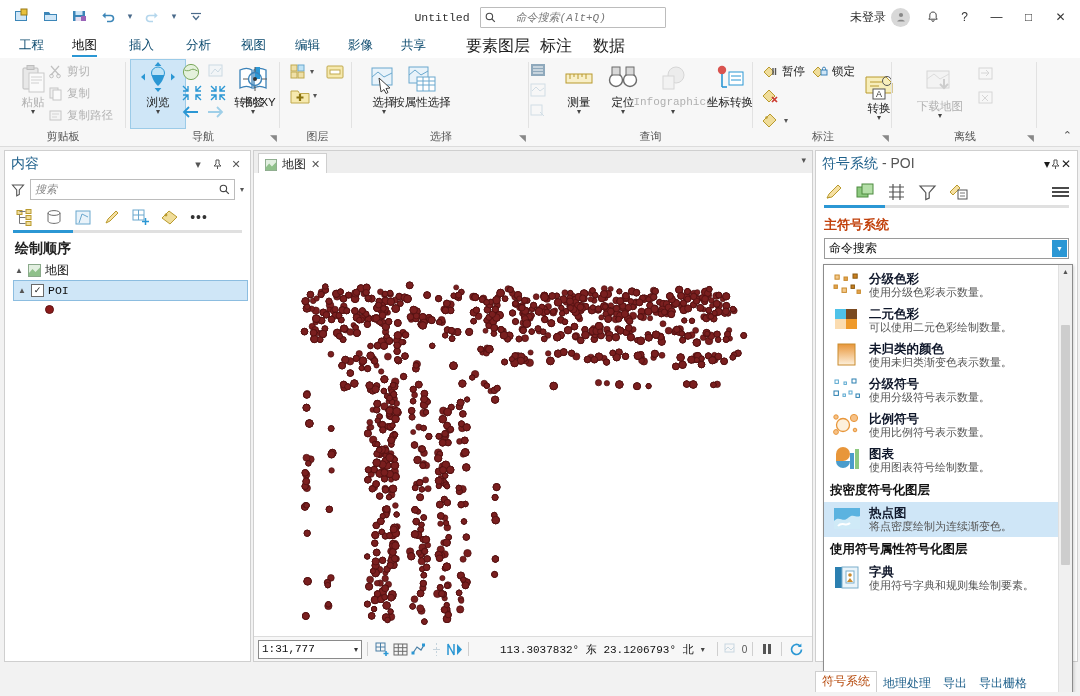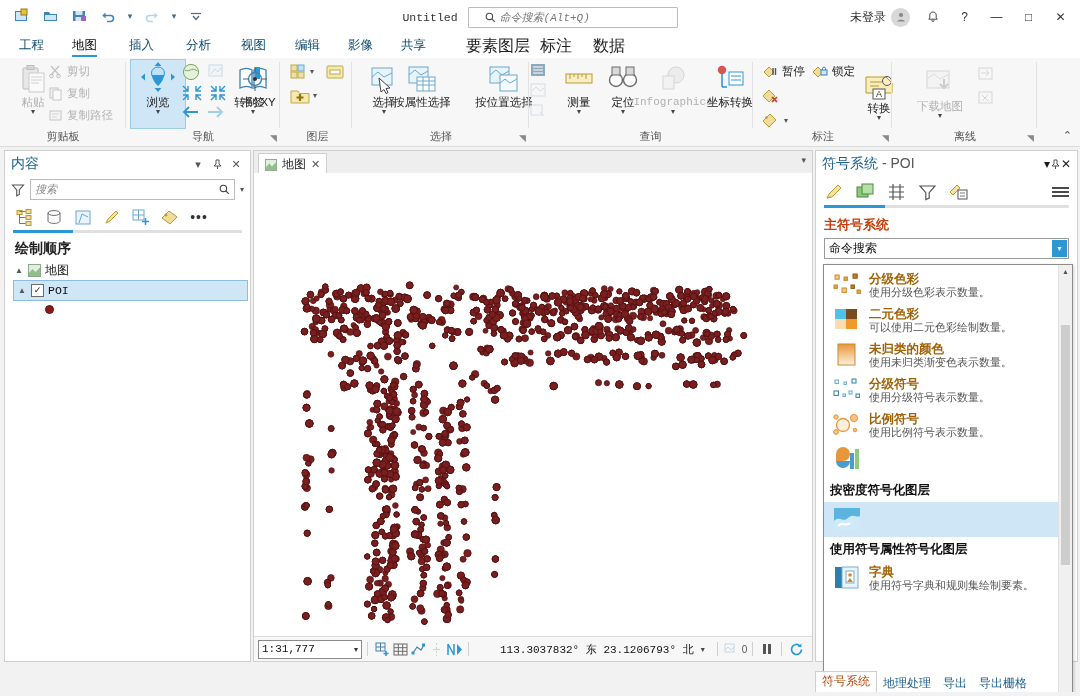--- a/index.html
+++ b/index.html
@@ -15,21 +15,21 @@
   .titlebar{position:absolute;left:0;top:0;width:1080px;height:34px;background:#ffffff;
             border-bottom:1px solid #f0f0f0;}
   .qat{position:absolute;left:8px;top:4px;display:flex;align-items:center;gap:3px;}
   .qat .qbtn{width:26px;height:24px;display:flex;align-items:center;justify-content:center;
              border-radius:2px;}
   .qcaret{font-size:9px;color:#4a6a8a;width:12px;text-align:center;}
   .apptitle{position:absolute;left:0;top:0;width:1080px;height:34px;
             display:flex;align-items:center;justify-content:center;gap:10px;pointer-events:none;}
   .apptitle .t{font-family:"Liberation Mono","DejaVu Sans Mono",monospace;font-size:11.5px;color:#333;}
   .searchbox{pointer-events:auto;width:176px;height:19px;border:1px solid #bcbcbc;background:#fff;
-             display:flex;align-items:center;gap:4px;padding:0 16px;border-radius:1px;}
+             display:flex;align-items:center;gap:20px;padding:0 4px;border-radius:1px;}
   .searchbox .sp{color:#777;font-size:11px;font-style:italic;
                  font-family:"Liberation Mono","DejaVu Sans Mono",monospace;}
   .winright{position:absolute;right:4px;top:0;height:34px;display:flex;align-items:center;gap:1px;}
   .winright .lbl{font-size:12px;color:#333;margin-right:4px;}
   .avatar{width:19px;height:19px;border-radius:50%;background:#d8d8d8;display:flex;
           align-items:center;justify-content:center;margin-right:6px;}
   .wbtn{width:31px;height:30px;display:flex;align-items:center;justify-content:center;color:#333;}
 
   
   .ribbontabs{position:absolute;left:0;top:34px;width:1080px;height:24px;background:#ffffff;}
@@ -129,21 +129,21 @@
   .ddscroll{position:absolute;right:0;top:0;width:13px;height:100%;background:#f0f0f0;
             border-left:1px solid #e0e0e0;}
   .ddscroll .up,.ddscroll .dn{height:13px;display:flex;align-items:center;justify-content:center;
             font-size:7px;color:#555;}
   .ddscroll .thumb{position:absolute;left:2px;width:9px;background:#cdcdcd;border-radius:1px;}
   .ddlist{position:absolute;left:0;top:0;right:13px;bottom:0;padding-top:3px;}
   .ddhdr{font-size:12.5px;font-weight:bold;color:#111;padding:4px 6px 3px 6px;}
   .dditem{display:flex;gap:7px;padding:4px 6px 3px 8px;align-items:flex-start;}
   .dditem.sel{background:#cfe6f7;}
   .dditem .icn{width:30px;height:28px;flex:none;}
-  .dditem .txts .t1{font-size:12.5px;font-weight:bold;color:#a16207;line-height:14px;}
+  .dditem .txts .t1{font-size:12.5px;font-weight:bold;color:#0f172a;line-height:14px;}
   .dditem .txts .t2{font-size:11px;color:#555;line-height:13px;}
 
   
   .docktabs{position:absolute;left:815px;bottom:4px;height:22px;display:flex;align-items:flex-end;gap:0;}
   .dtab{height:18px;line-height:18px;font-size:12px;color:#1d5f8a;padding:0 6px;}
   .dtab.active{background:#fff;border:1px solid #cfcfcf;border-bottom:none;height:20px;line-height:19px;
                color:#b5480a;}
   .botline{position:absolute;left:0;bottom:0;width:1080px;height:4px;background:#f2f2f2;}
   svg{display:block;}
 </style>
@@ -410,31 +410,20 @@
       <div class="bigbtn" style="left:36px;width:66px;">
         <span class="ico">
           <svg width="34" height="30" viewBox="0 0 34 30">
               <rect x="4" y="3" width="19" height="16" fill="#e9f3fa" stroke="#6aa8ce"></rect>
               <path d="M4 11l6-5 6 5 7-4" stroke="#6aa8ce" fill="none"></path>
               <rect x="12" y="13" width="18" height="14" fill="#fff" stroke="#6aa8ce"></rect>
               <path d="M12 17h18M12 21h18M18 13v14M24 13v14" stroke="#6aa8ce"></path>
             </svg>
         </span>
         <span class="tx">按属性选择</span>
-      </div>
-      <div class="bigbtn" style="left:118px;width:66px;">
-        <span class="ico">
-          <svg width="34" height="30" viewBox="0 0 34 30">
-              <rect x="3" y="3" width="19" height="16" fill="#e9f3fa" stroke="#6aa8ce"></rect>
-              <path d="M3 11l6-5 6 5 7-4" stroke="#6aa8ce" fill="none"></path>
-              <rect x="13" y="11" width="17" height="16" fill="#f4fafe" stroke="#6aa8ce"></rect>
-              <path d="M13 19l5-4 5 4 7-4" stroke="#6aa8ce" fill="none"></path>
-            </svg>
-        </span>
-        <span class="tx">按位置选择</span>
       </div>
       <div style="position:absolute;left:176px;top:4px;opacity:1">
         <svg width="18" height="16" viewBox="0 0 18 16">
             <rect x="2" y="2" width="14" height="12" fill="#8fa9bc"></rect>
             <path d="M4 5h10M4 8h10M4 11h10" stroke="#fff"></path>
           </svg>
       </div>
       <div style="position:absolute;left:176px;top:24px;opacity:.4">
         <svg width="18" height="16" viewBox="0 0 18 16">
             <rect x="2" y="2" width="14" height="12" fill="none" stroke="#9ab8cc"></rect>
@@ -3479,31 +3468,39 @@
 
         <div class="dditem">
           <span class="icn">
             <svg width="30" height="26" viewBox="0 0 30 26">
                 <path d="M11 14a7 7 0 10-7-7v7z" fill="#e8963a"></path>
                 <path d="M4 14a7 7 0 007 7 7 7 0 007-7z" fill="#4a9ccc"></path>
                 <rect x="18" y="6" width="4" height="16" fill="#4a9ccc"></rect>
                 <rect x="23" y="2" width="4" height="20" fill="#8cc97f"></rect>
               </svg>
           </span>
+          <span class="txts">
+            <div class="t1">图表</div>
+            <div class="t2">使用图表符号绘制数量。</div>
+          </span>
         </div>
 
         <div class="ddhdr">按密度符号化图层</div>
 
         <div class="dditem sel">
           <span class="icn">
             <svg width="30" height="26" viewBox="0 0 30 26">
                 <rect x="2" y="2" width="26" height="21" fill="#5bb3e0"></rect>
                 <path d="M2 15c5-6 9 2 14-3s8 0 12-2v13H2z" fill="#cfeaf7"></path>
                 <path d="M6 20c4-5 8 1 12-3" stroke="#fff" stroke-width="2" fill="none"></path>
               </svg>
+          </span>
+          <span class="txts">
+            <div class="t1">热点图</div>
+            <div class="t2">将点密度绘制为连续渐变色。</div>
           </span>
         </div>
 
         <div class="ddhdr">使用符号属性符号化图层</div>
 
         <div class="dditem">
           <span class="icn">
             <svg width="30" height="26" viewBox="0 0 30 26">
                 <rect x="3" y="2" width="8" height="21" fill="#2b7fb0"></rect>
                 <rect x="10" y="2" width="16" height="21" fill="#eaf4fa" stroke="#7aaecb"></rect>

